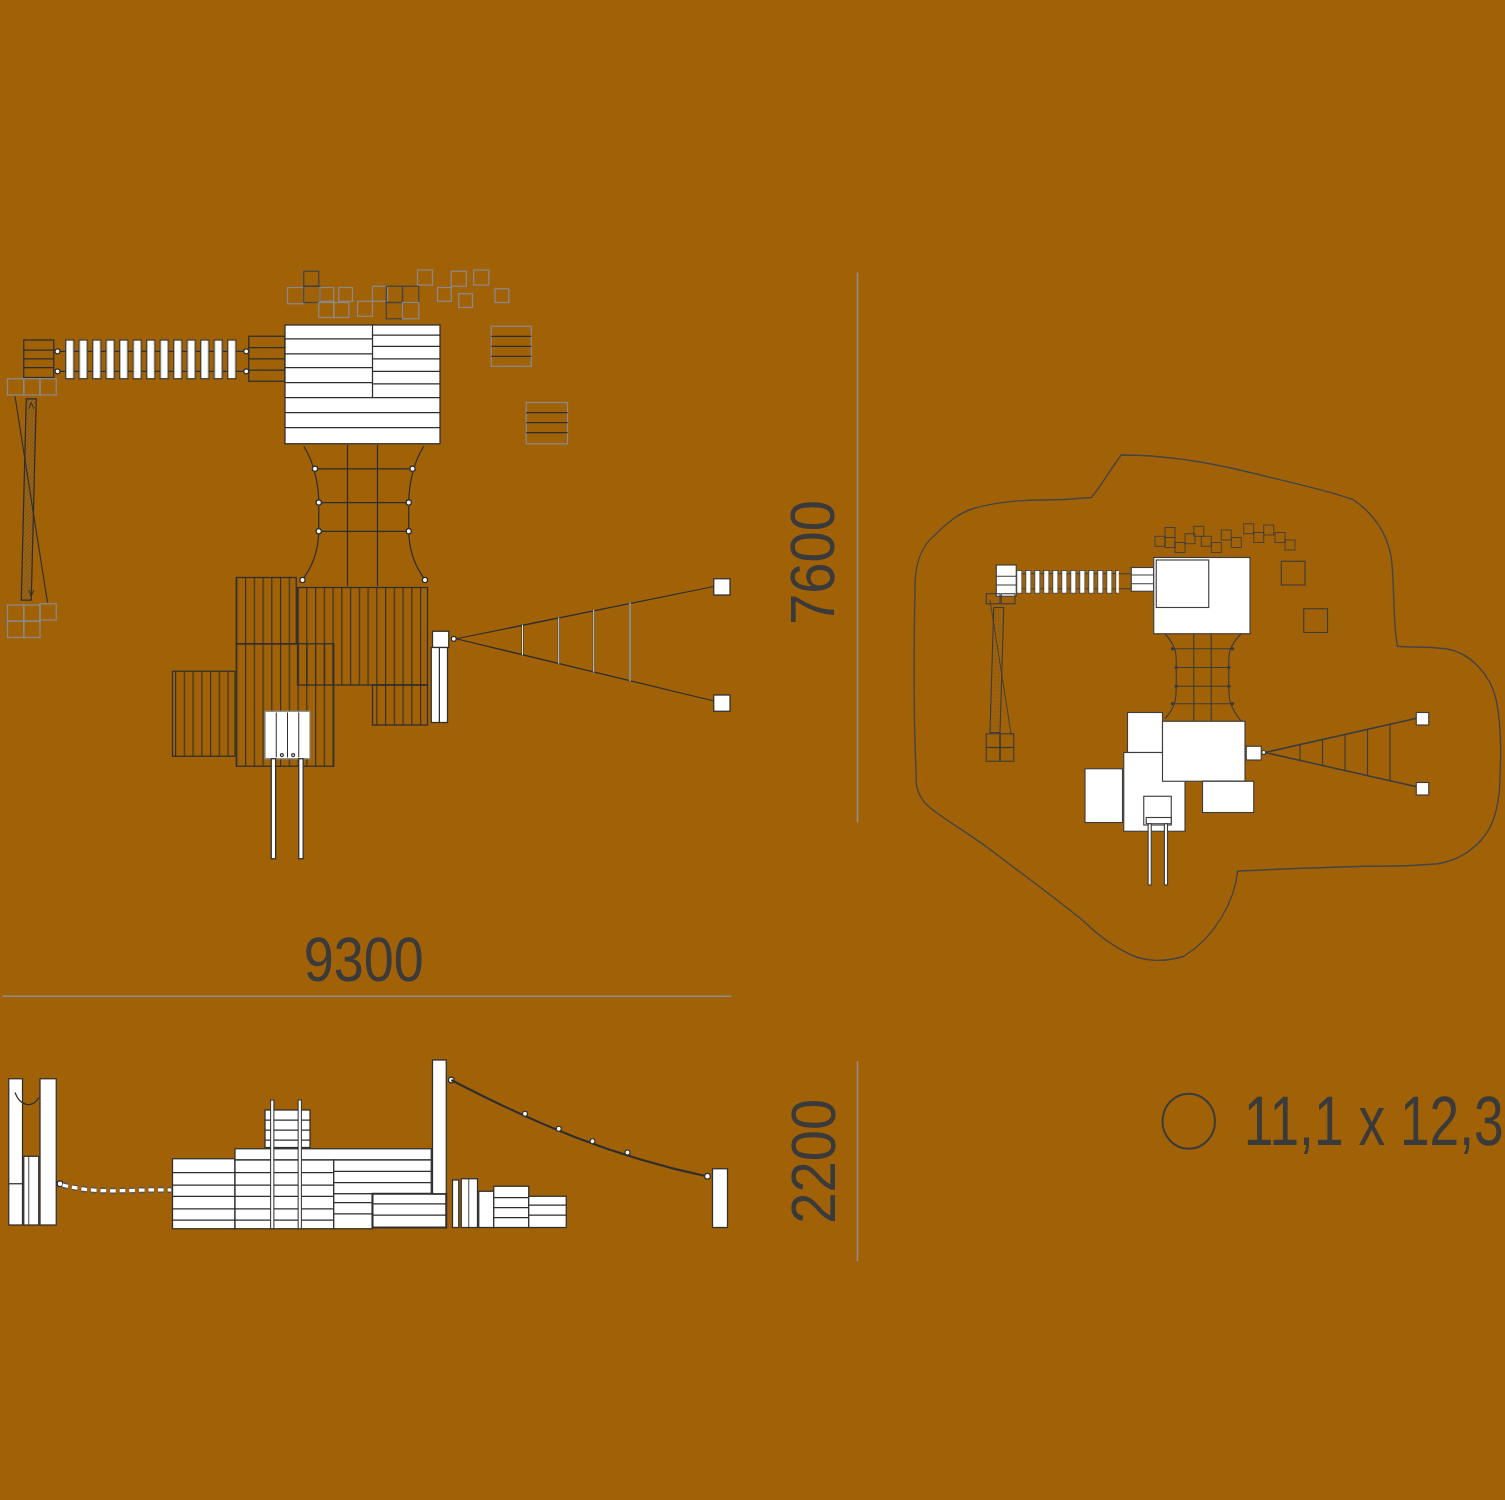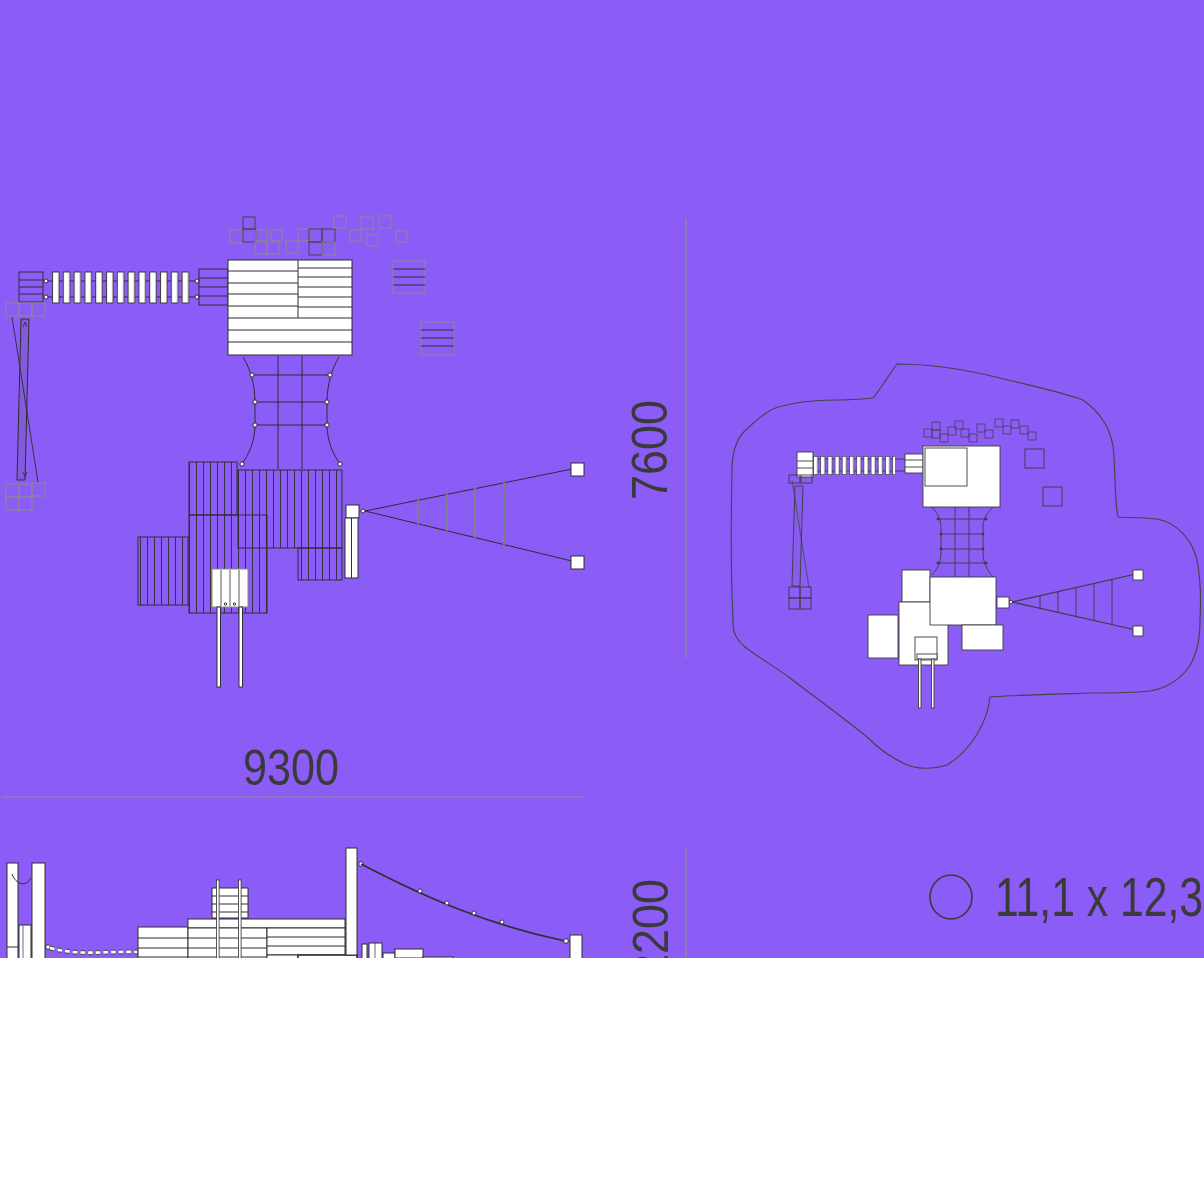--- a/index.html
+++ b/index.html
@@ -1,16 +1,16 @@
 <!DOCTYPE html>
 <html><head>
 <meta charset="utf-8">
 <style>
   html,body{margin:0;padding:0;background:#fff}
-  .stage{position:relative;width:1204px;height:958px;background:#8b5cf6;overflow:hidden;
+  .stage{position:relative;width:1204px;height:1200px;background:#a16207;overflow:hidden;
          font-family:"Liberation Sans",sans-serif}
   .stage svg{position:absolute;left:0;top:0}
   text{fill:#3a3a3a}
 </style>
 </head>
 <body>
 
 <div class="stage">
 <svg width="1204" height="1200" viewBox="0 0 1204 1200">
   <defs>

